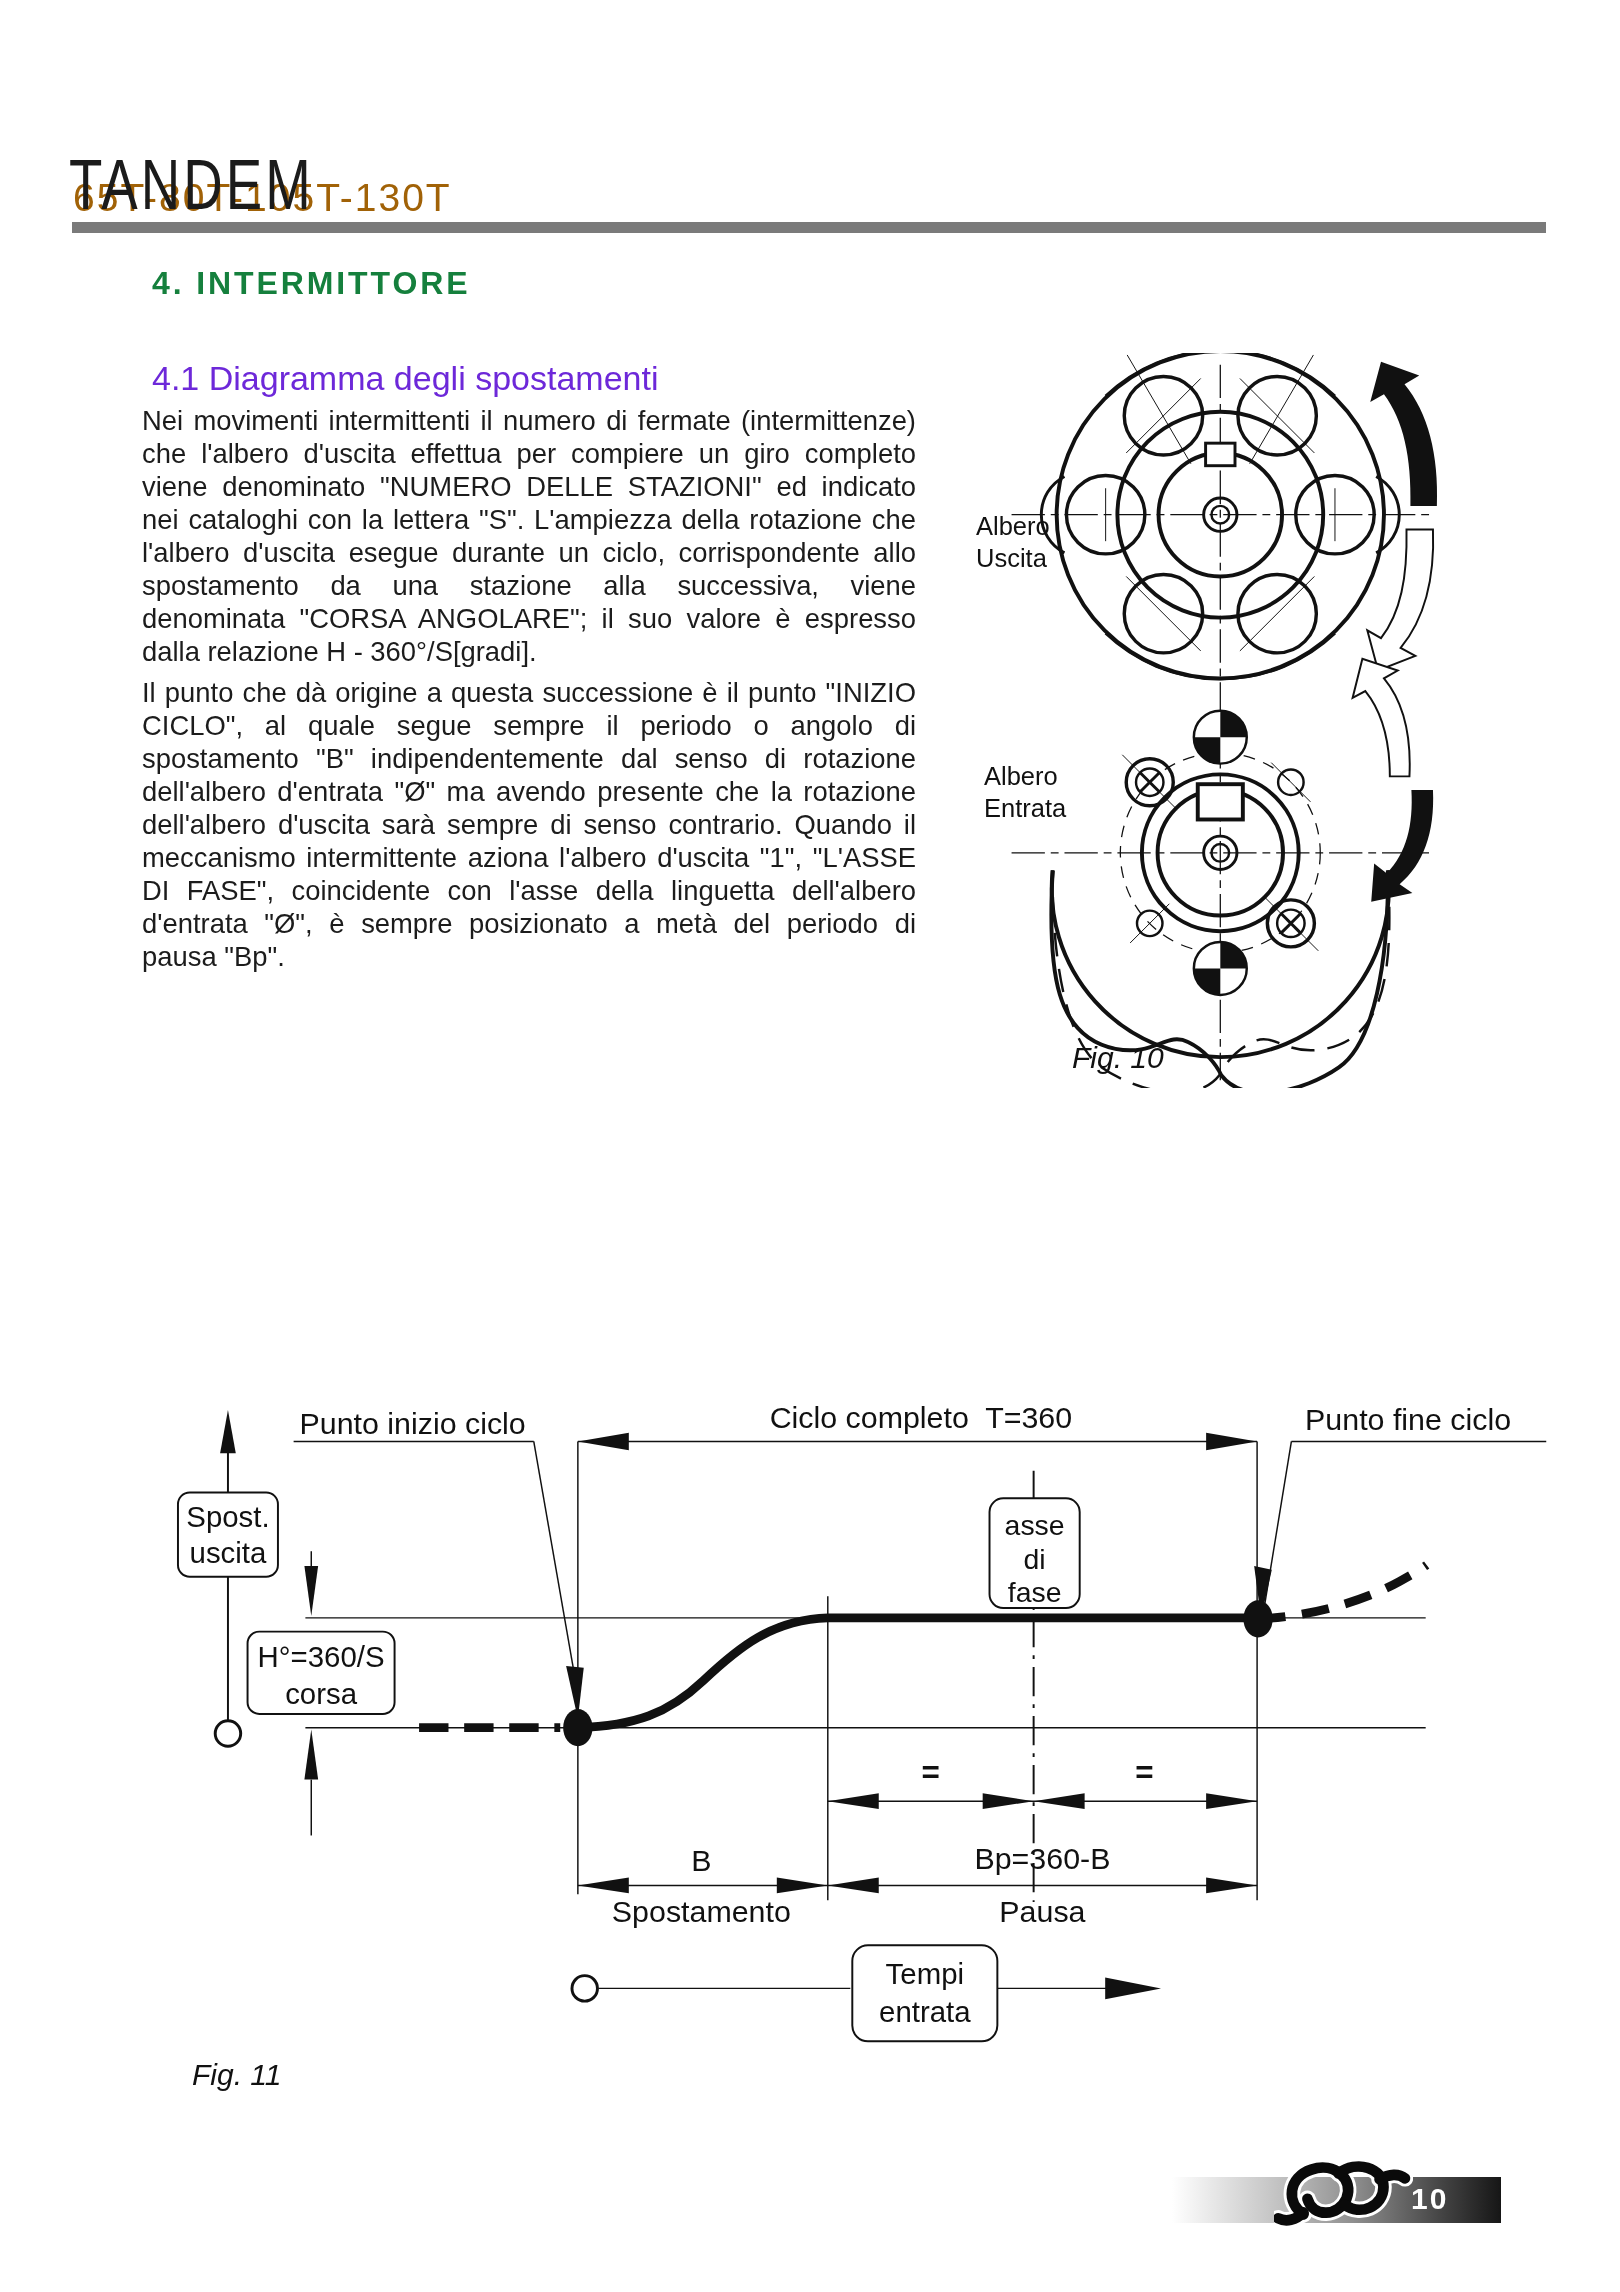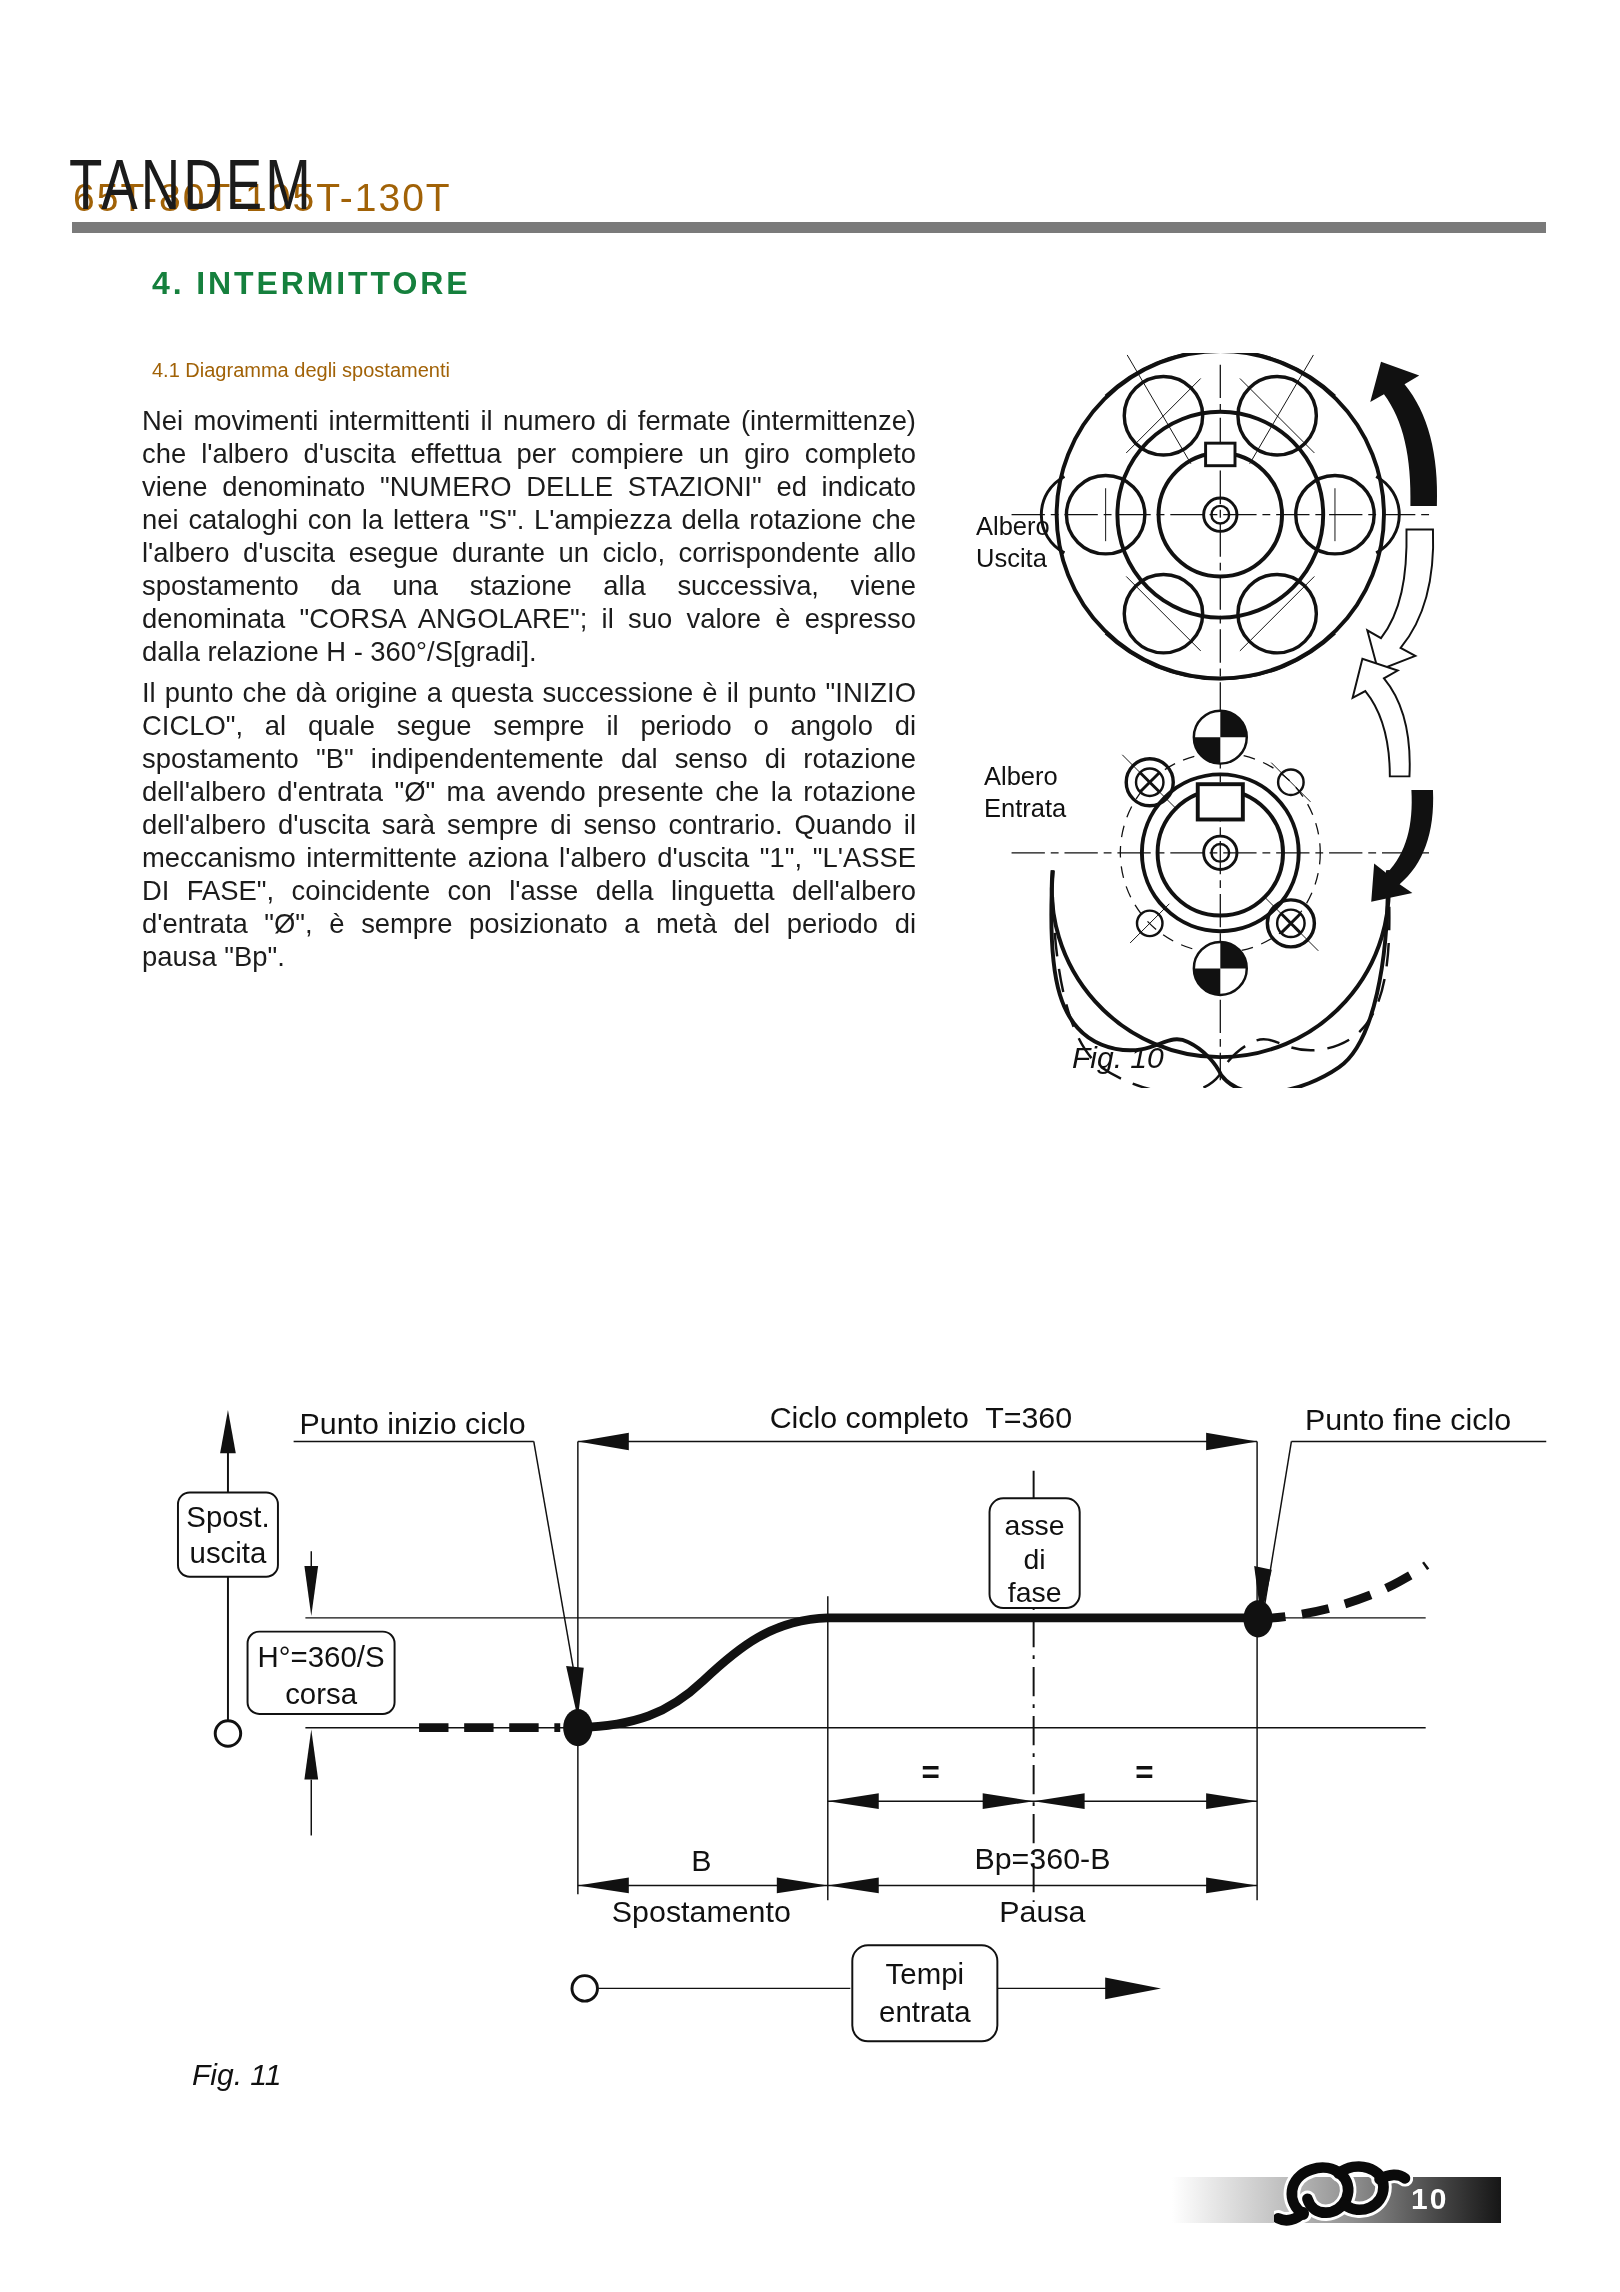--- a/index.html
+++ b/index.html
@@ -9,21 +9,21 @@
     overflow:hidden;
   }
   .abs{position:absolute;}
   
   .models{left:73px;top:176px;font-size:39px;letter-spacing:2px;color:#a16207;}
   .brand{left:0;top:145px;width:1546px;text-align:left;font-size:70px;color:#1b1b1b;}
   .brand span{display:inline-block;transform:scaleX(.78);transform-origin:100% 50%;letter-spacing:3.9px;}
   .rule{left:72px;top:222px;width:1474px;height:10.8px;background:#7a7a7a;}
   
   .sec-title{left:152px;top:265px;font-size:32px;font-weight:bold;color:#15803d;letter-spacing:2.9px;}
-  .sub-title{left:152px;top:359px;font-size:20px;color:#a16207;}
+  .sub-title{left:152px;top:359px;font-size:34px;color:#6d28d9;}
   
   .copy{left:134px;top:396px;width:790px;font-size:27.4px;line-height:33px;color:#1c1c1c;}
   .copy p{margin:8px;text-align:justify;white-space:pre-wrap;}
   
   .figlabel{font-size:25.5px;color:#111;line-height:32px;}
   .caption{font-size:30px;color:#111;font-style:italic;}
   svg text{font-family:"Liberation Sans","DejaVu Sans",sans-serif;fill:#111;white-space:pre;}
   
   .footer-bar{left:1172px;top:2177px;width:329px;height:46px;
     background:linear-gradient(to right,#ffffff 0%,#e8e8e8 12%,#bdbdbd 35%,#8f8f8f 55%,#444444 82%,#161616 100%);}

